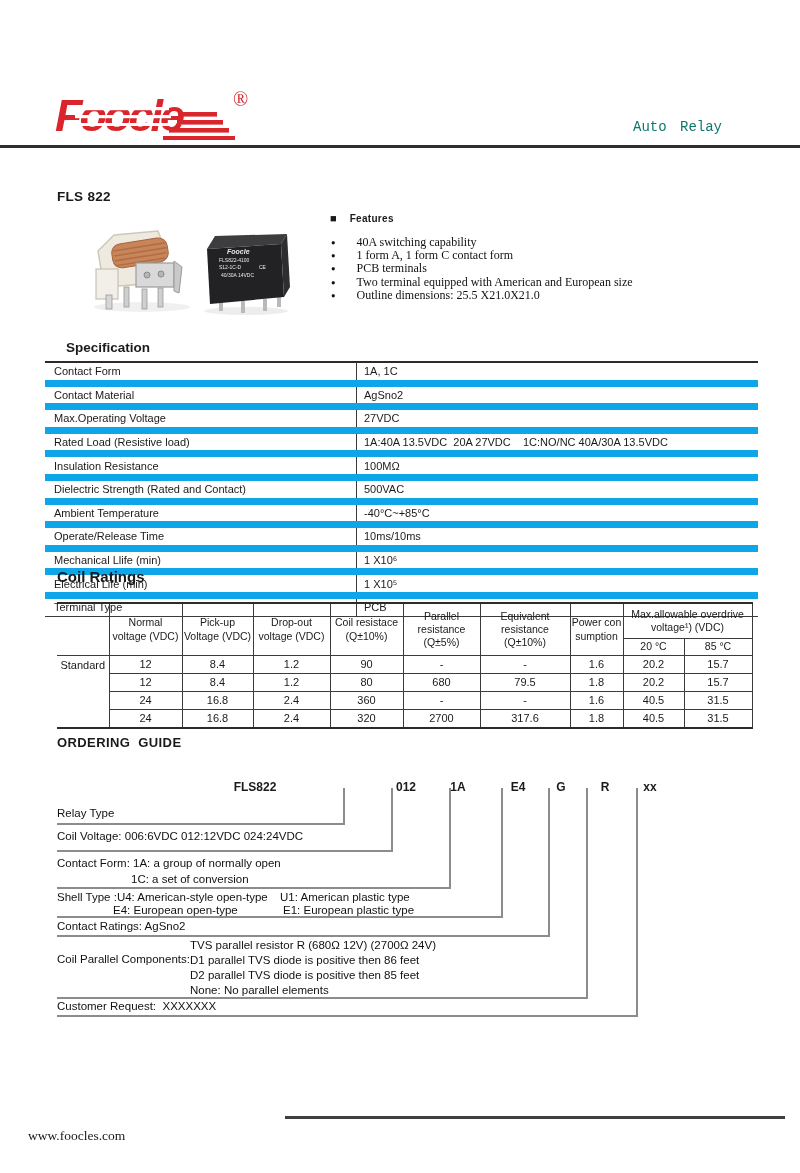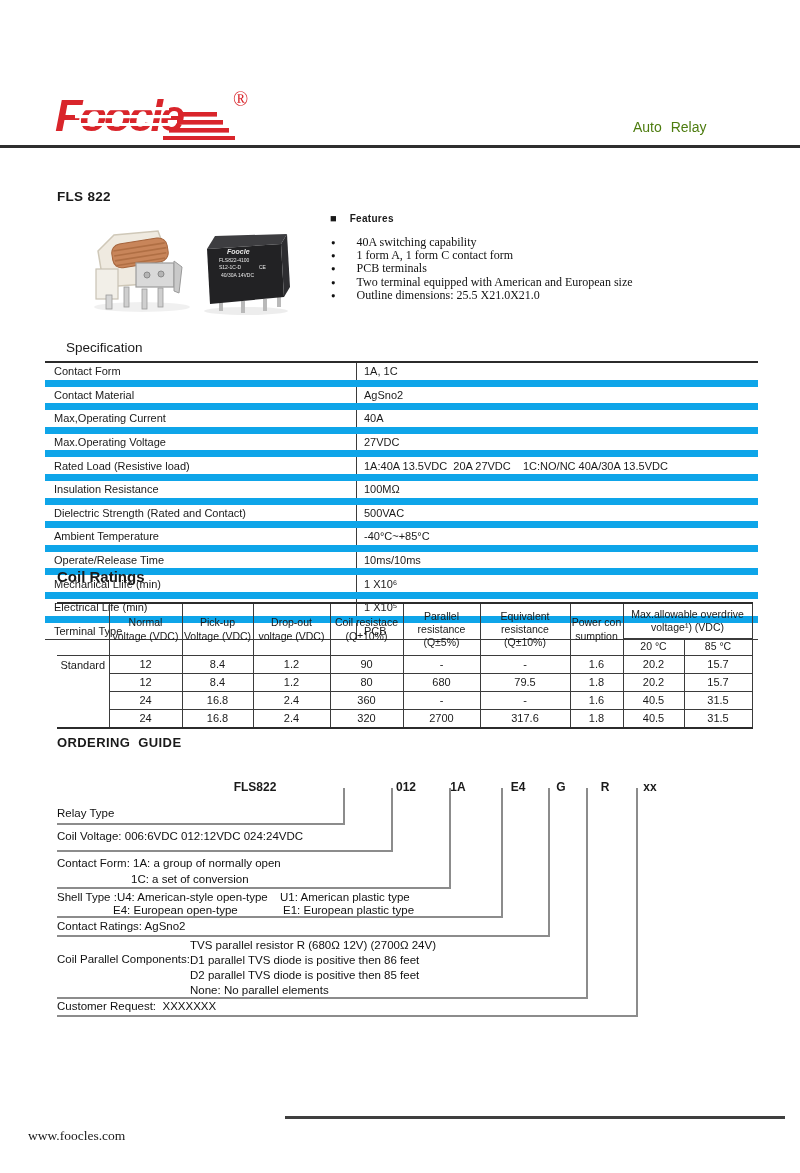--- a/index.html
+++ b/index.html
@@ -3,37 +3,37 @@
 <meta charset="utf-8">
 <style>
   html,body{margin:0;padding:0;background:#e9e9e9;}
   .page{position:relative;width:800px;height:1173px;background:#ffffff;margin:0 auto;
         font-family:"Liberation Sans",sans-serif;color:#1a1a1a;overflow:hidden;}
   [data-bind]{white-space:pre-wrap;}
   .abs{position:absolute;}
 
   
   .hdr-rule{position:absolute;left:0;top:145;width:800px;height:3px;background:#2e2e2e;top:145px;}
-  .auto-relay{position:absolute;left:633px;top:119px;font-family:Liberation Sans, sans-serif;
-              font-size:14px;word-spacing:5px;color:#4d7c0f;}
+  .auto-relay{position:absolute;left:633px;top:119px;font-family:Liberation Mono, monospace;
+              font-size:14px;word-spacing:5px;color:#0f766e;}
 
   
   .model{position:absolute;left:57px;top:189px;font-size:13.5px;font-weight:bold;letter-spacing:.3px;}
 
   
   .features{position:absolute;left:330px;top:213px;width:445px;}
   .feat-title-row{display:flex;align-items:center;margin-bottom:12px;}
   .feat-sq{font-size:11px;margin-right:13px;line-height:1;}
   .feat-title{font-size:10px;font-weight:bold;letter-spacing:.3px;}
   .feat-item{display:flex;align-items:flex-start;font-family:"Liberation Serif",serif;
              font-size:12px;line-height:13.2px;color:#111;}
   .feat-dot{font-size:7.5px;line-height:13.2px;margin-right:21px;margin-left:1px;}
 
   
-  .spec-title{position:absolute;left:66px;top:340px;font-size:13.5px;font-weight:normal;}
+  .spec-title{position:absolute;left:66px;top:340px;font-size:13.5px;font-weight:bold;}
   .spec-table{position:absolute;left:45px;top:361px;width:713px;border-bottom:1.5px solid #3b3b3b;}
   .spec-row{display:flex;height:16.6px;border-top:7px solid #0ea5e9;align-items:center;}
   .spec-row.first{border-top:2px solid #2b2b2b;}
   .spec-label{width:302px;padding-left:9px;font-size:11px;}
   .spec-value{flex:1;border-left:1px solid #3b3b3b;padding-left:7px;font-size:11px;height:100%;
               display:flex;align-items:center;}
 
   
   .coil-title{position:absolute;left:57px;top:568px;font-size:15px;font-weight:700;}
   table.coil{position:absolute;left:57px;top:602px;border-collapse:collapse;table-layout:fixed;
@@ -156,24 +156,20 @@
 
   <div class="spec-title" data-bind="specification.title">Specification</div>
   <div class="spec-table">
     <div class="spec-row first">
       <div class="spec-label" data-bind="specification.rows.0.label">Contact Form</div>
       <div class="spec-value" data-bind="specification.rows.0.value">1A, 1C</div>
       </div>
     <div class="spec-row">
       <div class="spec-label" data-bind="specification.rows.1.label">Contact Material</div>
       <div class="spec-value" data-bind="specification.rows.1.value">AgSno2</div>
-      </div>
-    <div class="spec-row">
-      <div class="spec-label" data-bind="specification.rows.2.label">Max,Operating Current</div>
-      <div class="spec-value" data-bind="specification.rows.2.value">40A</div>
       </div>
     <div class="spec-row">
       <div class="spec-label" data-bind="specification.rows.3.label">Max.Operating Voltage</div>
       <div class="spec-value" data-bind="specification.rows.3.value">27VDC</div>
       </div>
     <div class="spec-row">
       <div class="spec-label" data-bind="specification.rows.4.label">Rated Load (Resistive load)</div>
       <div class="spec-value" data-bind="specification.rows.4.value">1A:40A 13.5VDC  20A 27VDC    1C:NO/NC 40A/30A 13.5VDC</div>
       </div>
     <div class="spec-row">

